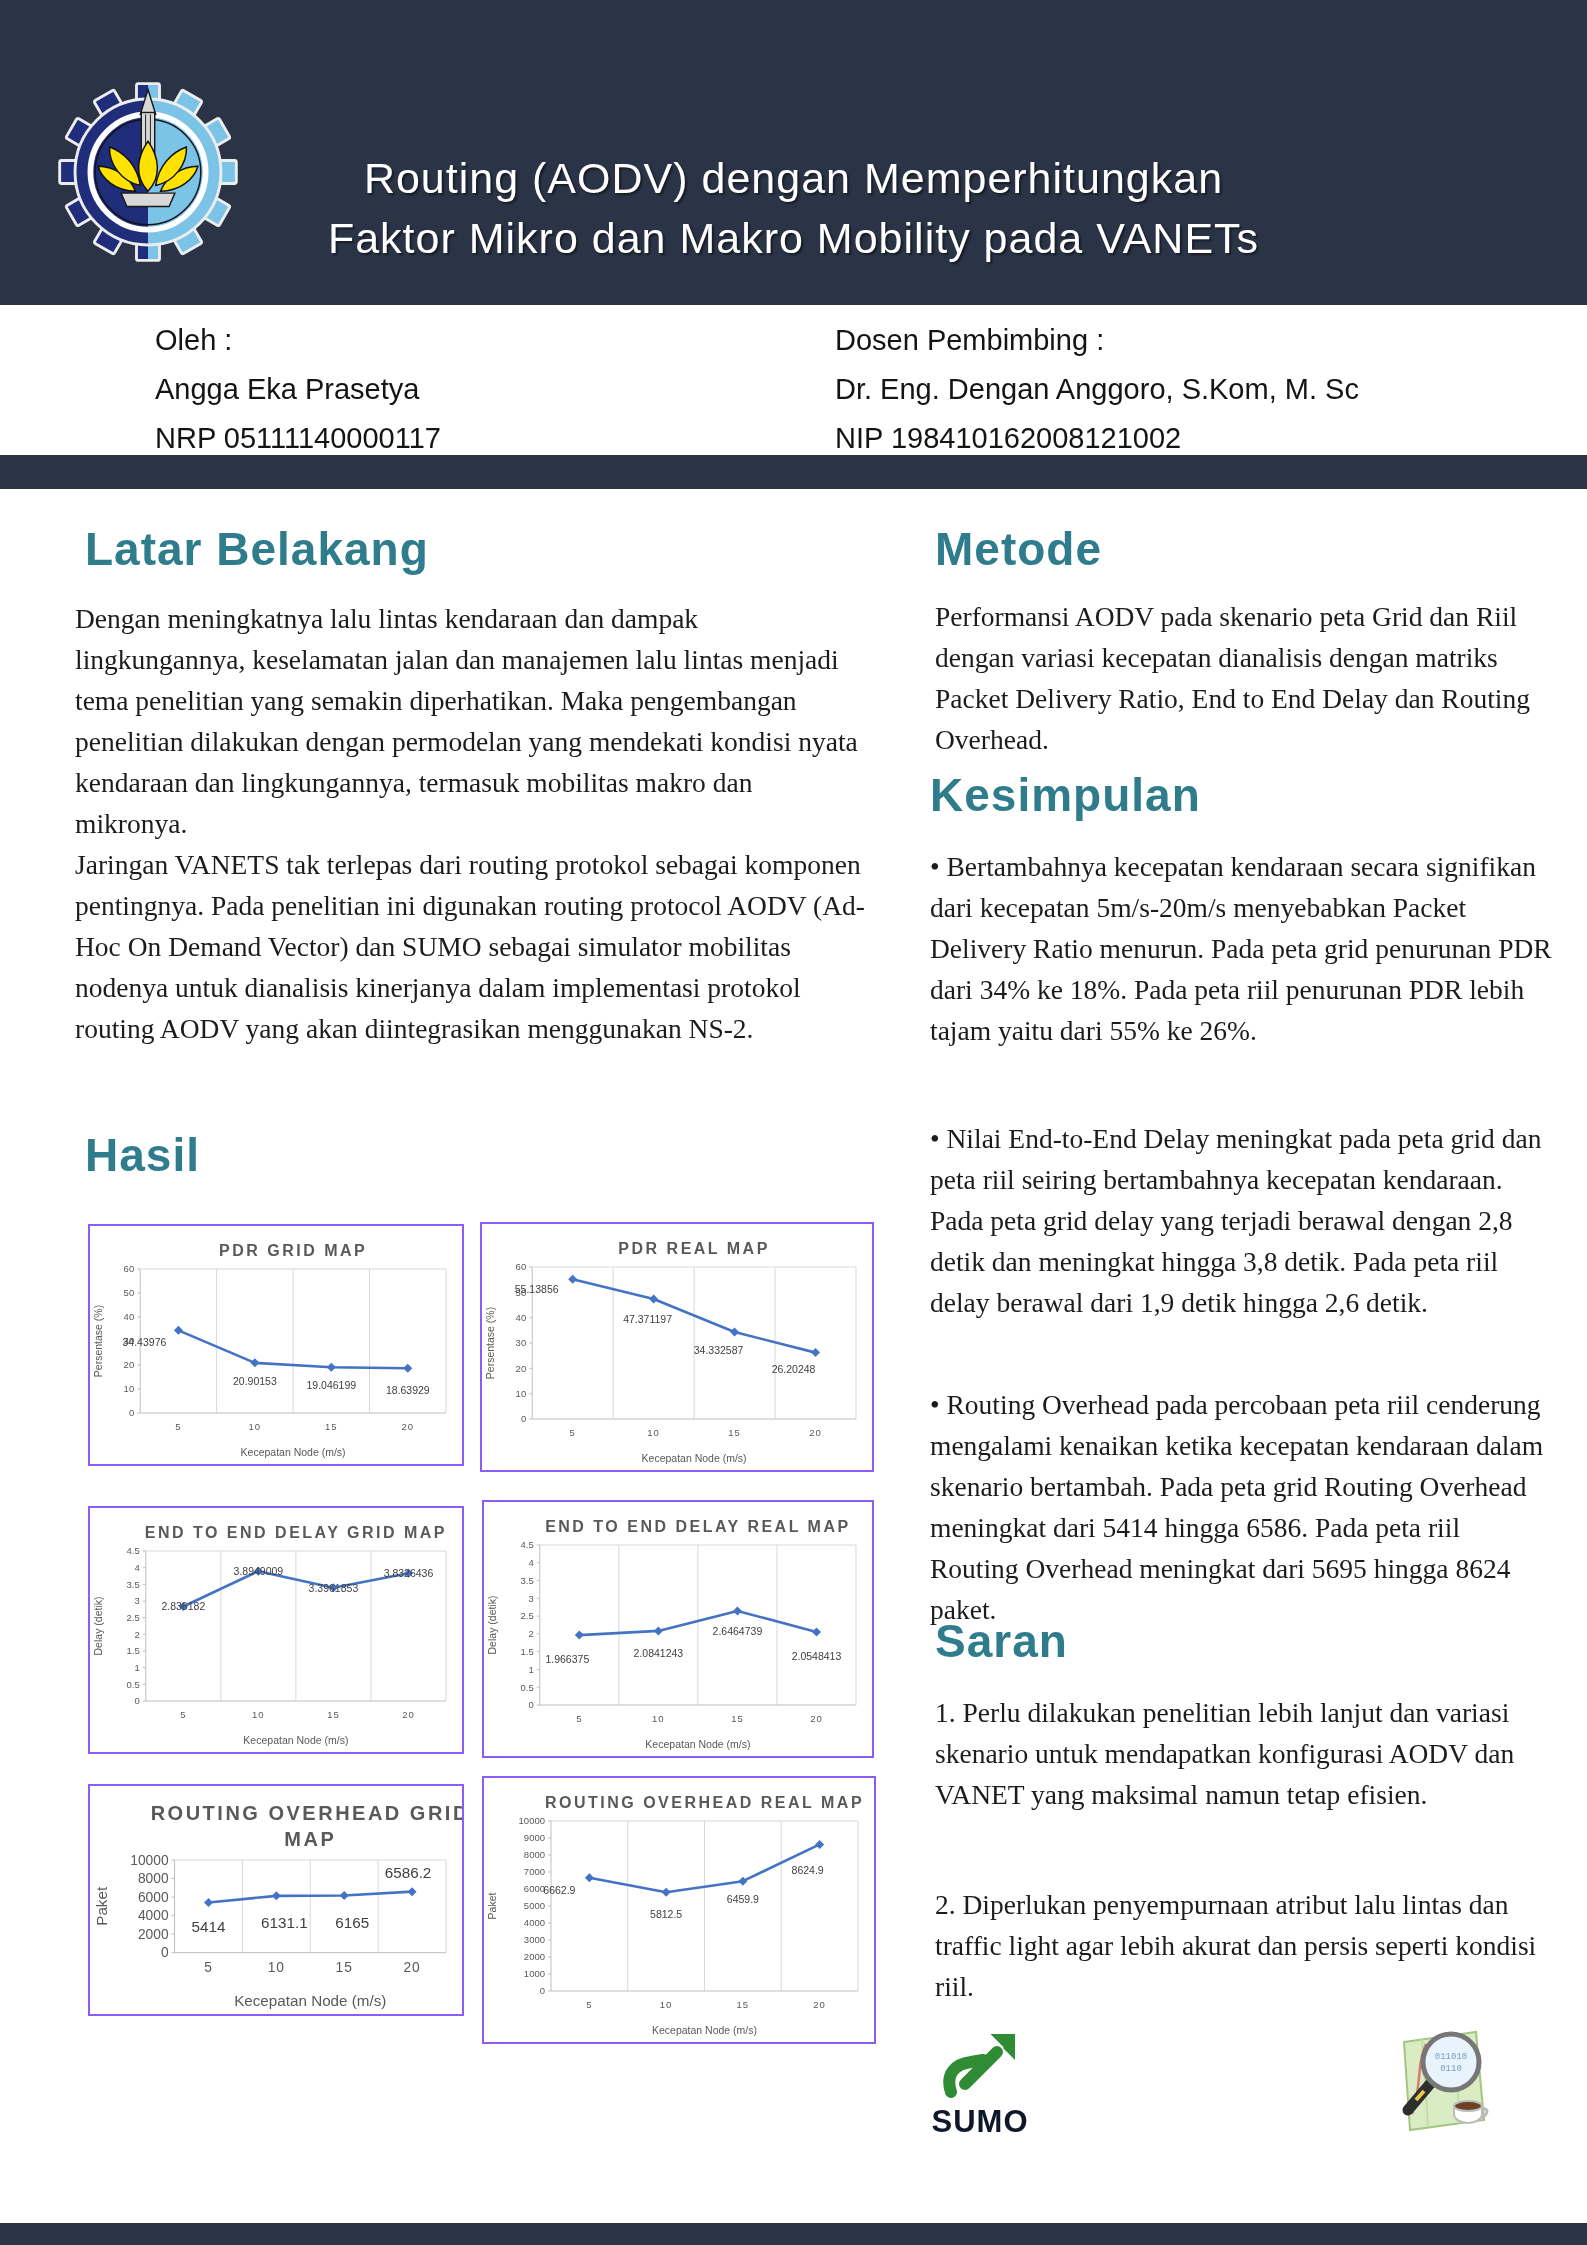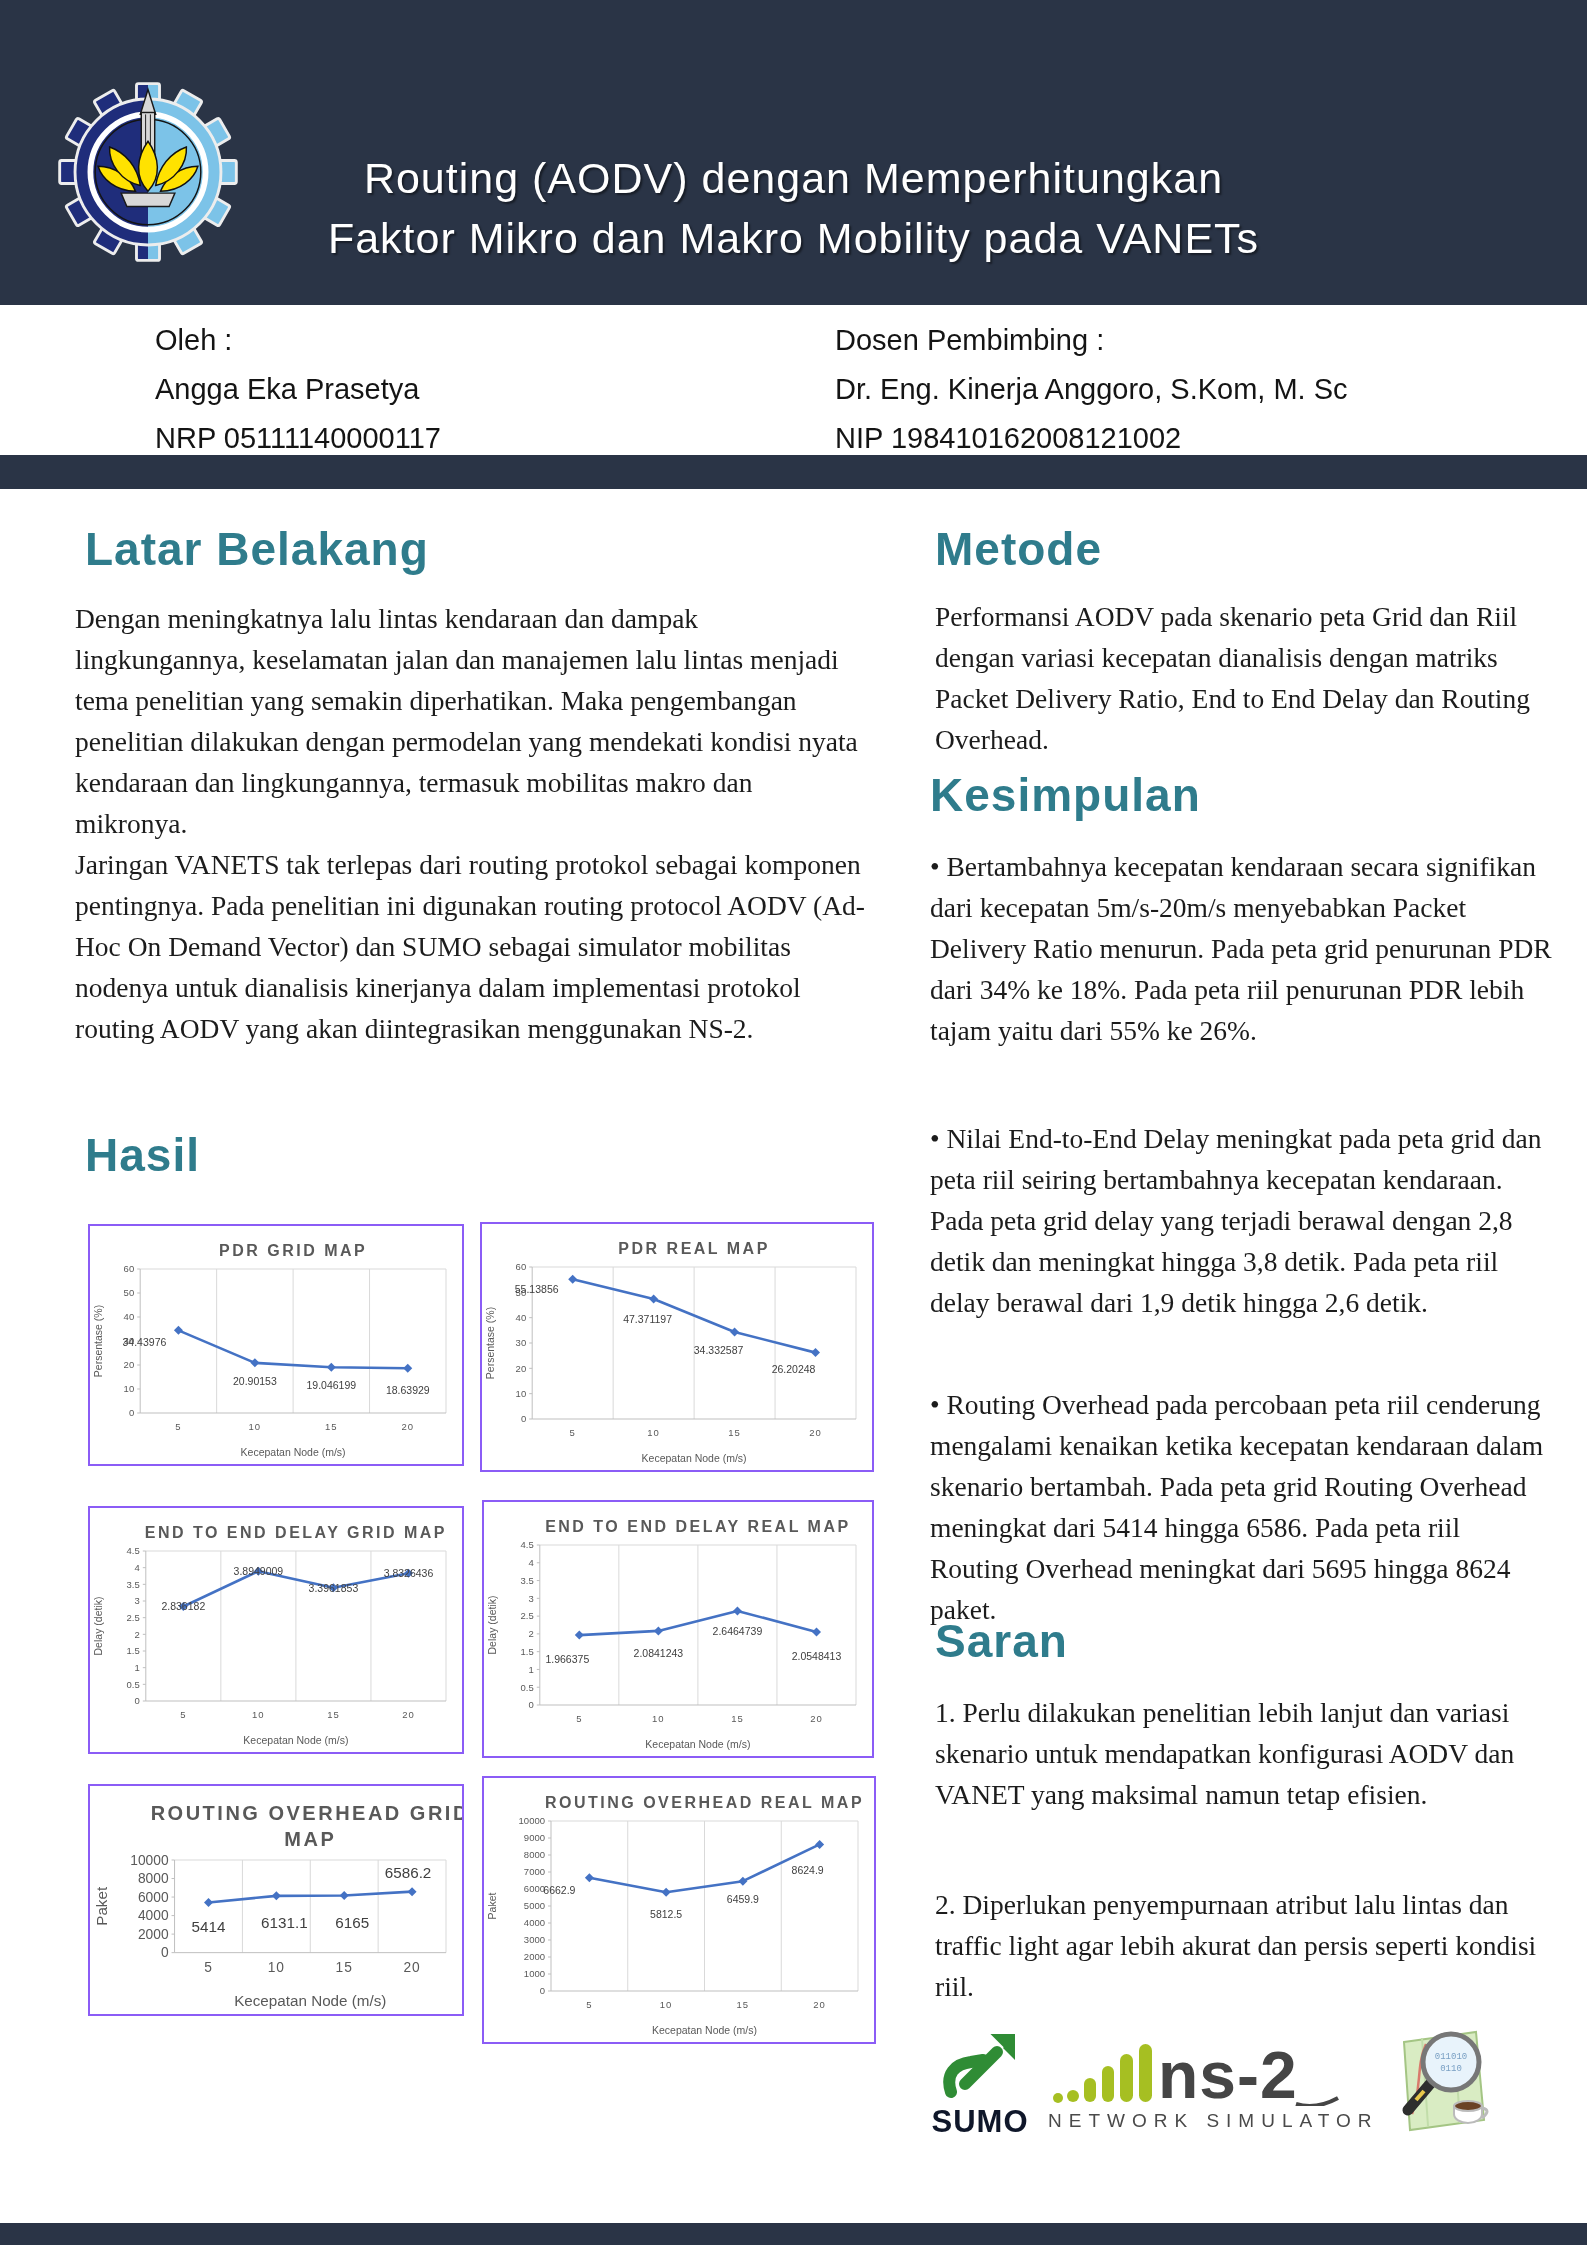--- a/index.html
+++ b/index.html
@@ -77,21 +77,21 @@
   <div class="abs title-line" style="top:148px;">Routing (AODV) dengan Memperhitungkan</div>
   <div class="abs title-line" style="top:208px;">Faktor Mikro dan Makro Mobility pada VANETs</div>
 
   <div class="abs byline" style="left:155px;top:316px;width:480px;">
     <div>Oleh :</div>
     <div>Angga Eka Prasetya</div>
     <div>NRP 05111140000117</div>
   </div>
   <div class="abs byline" style="left:835px;top:316px;width:600px;">
     <div>Dosen Pembimbing :</div>
-    <div>Dr. Eng. Kinerja Anggoro, S.Kom, M. Sc</div>
+    <div>Dr. Eng. Dengan Anggoro, S.Kom, M. Sc</div>
     <div>NIP 198410162008121002</div>
   </div>
 
   <div class="abs" id="mid-band"></div>
 
   <div class="abs heading" style="left:85px;top:522px;">Latar Belakang</div>
   <div class="abs serif" style="left:75px;top:598px;width:795px;">
     <div>Dengan meningkatnya lalu lintas kendaraan dan dampak lingkungannya, keselamatan jalan dan manajemen lalu lintas menjadi tema penelitian yang semakin diperhatikan. Maka pengembangan penelitian dilakukan dengan permodelan yang mendekati kondisi nyata kendaraan dan lingkungannya, termasuk mobilitas makro dan mikronya.</div>
     <div>Jaringan VANETS tak terlepas dari routing protokol sebagai komponen pentingnya. Pada penelitian ini digunakan routing protocol AODV (Ad-Hoc On Demand Vector) dan SUMO sebagai simulator mobilitas nodenya untuk dianalisis kinerjanya dalam implementasi protokol routing AODV yang akan diintegrasikan menggunakan NS-2.</div>
   </div>
@@ -379,33 +379,20 @@
   <div class="abs" style="left:928px;top:2028px;width:104px;text-align:center;">
     <svg width="78" height="72" viewBox="0 0 78 72">
       <path d="M10,64 C4,46 14,36 30,34 L42,32" stroke="#2f8c35" stroke-width="12" fill="none" stroke-linecap="round"></path>
       <path d="M24,56 L56,24" stroke="#2f8c35" stroke-width="12" stroke-linecap="round"></path>
       <polygon points="48,6 74,6 74,32 62,20" fill="#2f8c35"></polygon>
       <path d="M48,6 L62,20" stroke="#ffffff" stroke-width="2"></path>
     </svg>
     <div class="sumo-label">SUMO</div>
   </div>
 
-  <div class="abs" style="left:1048px;top:2038px;">
-    <svg width="300" height="68" viewBox="0 0 300 68">
-      <circle cx="10" cy="60" r="5" fill="#a6bf22"></circle>
-      <circle cx="25" cy="58" r="6" fill="#a6bf22"></circle>
-      <rect x="36" y="40" width="12" height="24" rx="6" fill="#a6bf22"></rect>
-      <rect x="54" y="28" width="12" height="36" rx="6" fill="#a6bf22"></rect>
-      <rect x="72" y="16" width="13" height="48" rx="6.5" fill="#a6bf22"></rect>
-      <rect x="91" y="6" width="13" height="58" rx="6.5" fill="#a6bf22"></rect>
-      <text x="110" y="60" font-family="Liberation Sans, sans-serif" font-size="66" font-weight="700" fill="#454545" letter-spacing="1">ns-2</text>
-      <path d="M248,66 Q268,72 290,60" stroke="#454545" stroke-width="4" fill="none"></path>
-    </svg>
-    <div class="ns2-sub">NETWORK SIMULATOR</div>
-  </div>
 
   <svg class="abs" style="left:1388px;top:2022px;" width="104" height="118" viewBox="0 0 104 118">
     <path d="M16,20 L88,10 L96,98 L22,108 Z" fill="#d9ecc3" stroke="#a4c584" stroke-width="2"></path>
     <path d="M34,16 L40,104" stroke="#c2ddaa" stroke-width="2"></path>
     <path d="M66,13 L72,101" stroke="#c2ddaa" stroke-width="2"></path>
     <path d="M24,92 C34,66 28,44 38,22" stroke="#d97b6c" stroke-width="2.5" fill="none"></path>
     <line x1="42" y1="62" x2="20" y2="88" stroke="#2e2e2e" stroke-width="11" stroke-linecap="round"></line>
     <line x1="36" y1="69" x2="28" y2="78" stroke="#e8c84a" stroke-width="4"></line>
     <circle cx="63" cy="40" r="28" fill="#e8f3fb" stroke="#777777" stroke-width="5"></circle>
     <text x="63" y="37" font-family="Liberation Mono, monospace" font-size="9" fill="#7aa0c4" text-anchor="middle">011010</text>

